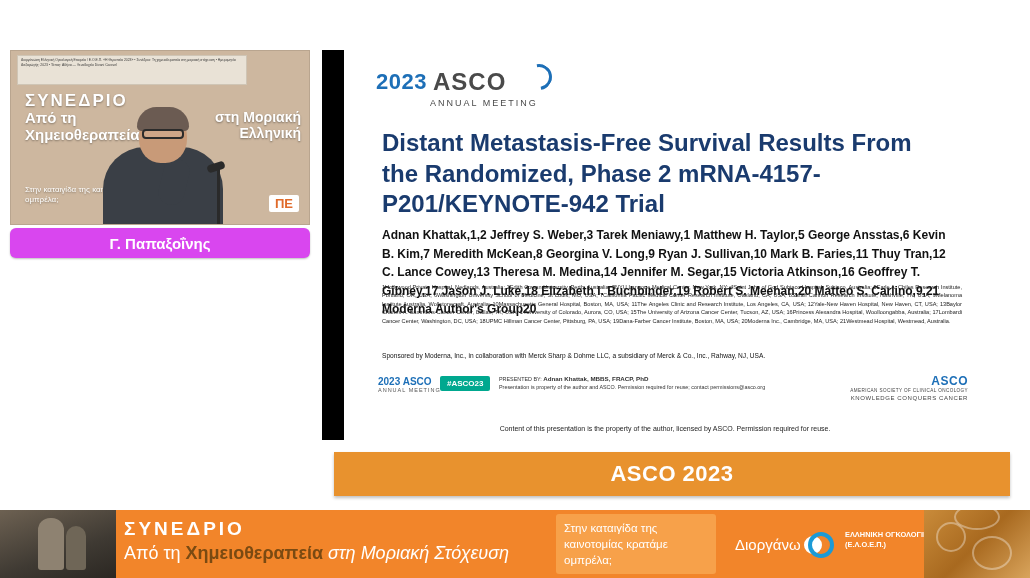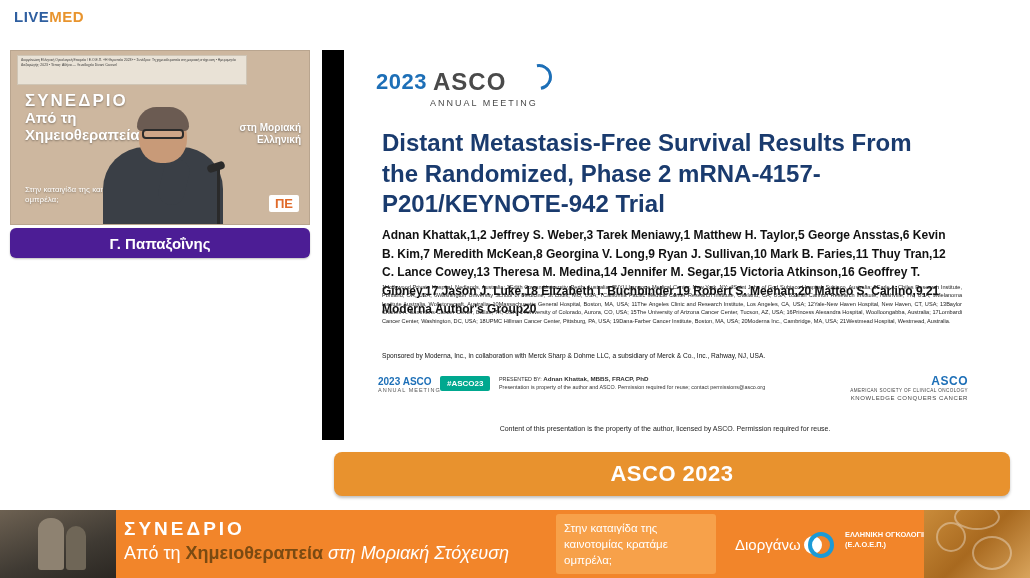--- a/index.html
+++ b/index.html
@@ -46,22 +46,22 @@
   }
   .poster-title .l1 { font-size:17px; letter-spacing:2px; display:block; }
   .poster-title .l2 { font-size:15px; display:block; }
   .poster-title .l3 { font-size:15px; display:block; }
   .poster-sub {
     position:absolute; left:14px; top:134px; width:170px;
     font-size:8px; color:#ffffff; line-height:1.25;
     text-shadow:0 1px 2px rgba(0,0,0,.35);
   }
   .poster-right-title {
-    position:absolute; right:10px; top:71px; width:105px;
-    text-align:right; color:#ffffff; font-weight:bold; font-size:10px;
+    position:absolute; right:10px; top:58px; width:105px;
+    text-align:right; color:#ffffff; font-weight:bold; font-size:14px;
     line-height:1.15; text-shadow:0 1px 2px rgba(0,0,0,.4);
   }
   .poster-badge {
     position:absolute; right:12px; bottom:14px;
     font-size:13px; font-weight:bold; color:#e06a2a;
     background:#ffffff; padding:1px 6px; border-radius:2px;
   }
   
   .speaker-body {
     position:absolute; left:92px; top:96px; width:120px; height:80px;
@@ -88,21 +88,21 @@
     position:absolute; left:206px; top:118px; width:3px; height:58px;
     background:#2a2a2a;
   }
   .mic-head {
     position:absolute; left:196px; top:112px; width:18px; height:8px;
     background:#2a2a2a; border-radius:4px; transform:rotate(-18deg);
   }
 
   .speaker-name {
     position:absolute; left:10px; top:228px; width:300px; height:30px;
-    background:#4c1d95; border-radius:6px;
+    background:#d946ef; border-radius:6px;
     display:flex; align-items:center; justify-content:center;
     color:#ffffff; font-size:15px; font-weight:bold;
     box-shadow:0 1px 2px rgba(0,0,0,.25);
   }
 
   
   .slide-frame {
     position:absolute; left:322px; top:50px; width:686px; height:390px;
     background:#000000; padding:0 22px;
   }
@@ -171,21 +171,21 @@
   .foot-right .a2 { font-size:4.6px; color:#444; letter-spacing:.4px; }
   .foot-right .a3 { font-size:6px; color:#444; letter-spacing:.6px; margin-top:2px; }
   .perm {
     position:absolute; left:0; bottom:8px; width:642px; text-align:center;
     font-size:7px; color:#222;
   }
 
   
   .conf-banner {
     position:absolute; left:334px; top:452px; width:676px; height:44px;
-    background:#e8922e; border-radius:8px;
+    background:#e8922e; border-radius:0;
     display:flex; align-items:center; justify-content:center;
     color:#ffffff; font-size:22px; font-weight:bold; letter-spacing:.5px;
     box-shadow:0 2px 3px rgba(0,0,0,.25);
   }
 
   
   .bottom {
     position:absolute; left:0; bottom:0; width:1030px; height:68px;
     background:#f2852a;
   }
@@ -245,23 +245,20 @@
   }
   .bot-right-img .cell {
     position:absolute; border:2px solid rgba(255,255,255,.35); border-radius:50%;
   }
 </style>
 </head>
 <body>
 
 <div id="app">
 
-  <div class="topbar">
-    <div class="logo"><span>LIVE</span><span class="mid">MED</span></div>
-  </div>
 
   <div class="speaker-card">
     <div class="poster">
       <div class="poster-top">Διοργάνωση
 Ελληνική Ογκολογική Εταιρεία / Ε.Ο.Ε.Π. «Η Θεραπεία 2023»
 • Συνέδριο: Τη χημειοθεραπεία στη μοριακή στόχευση
 • Ημερομηνία Διεξαγωγής: 2023
 • Τόπος: Αθήνα — Ξενοδοχείο Divani Caravel</div>
       <div class="poster-title">
         <span class="l1">ΣΥΝΕΔΡΙΟ</span>

